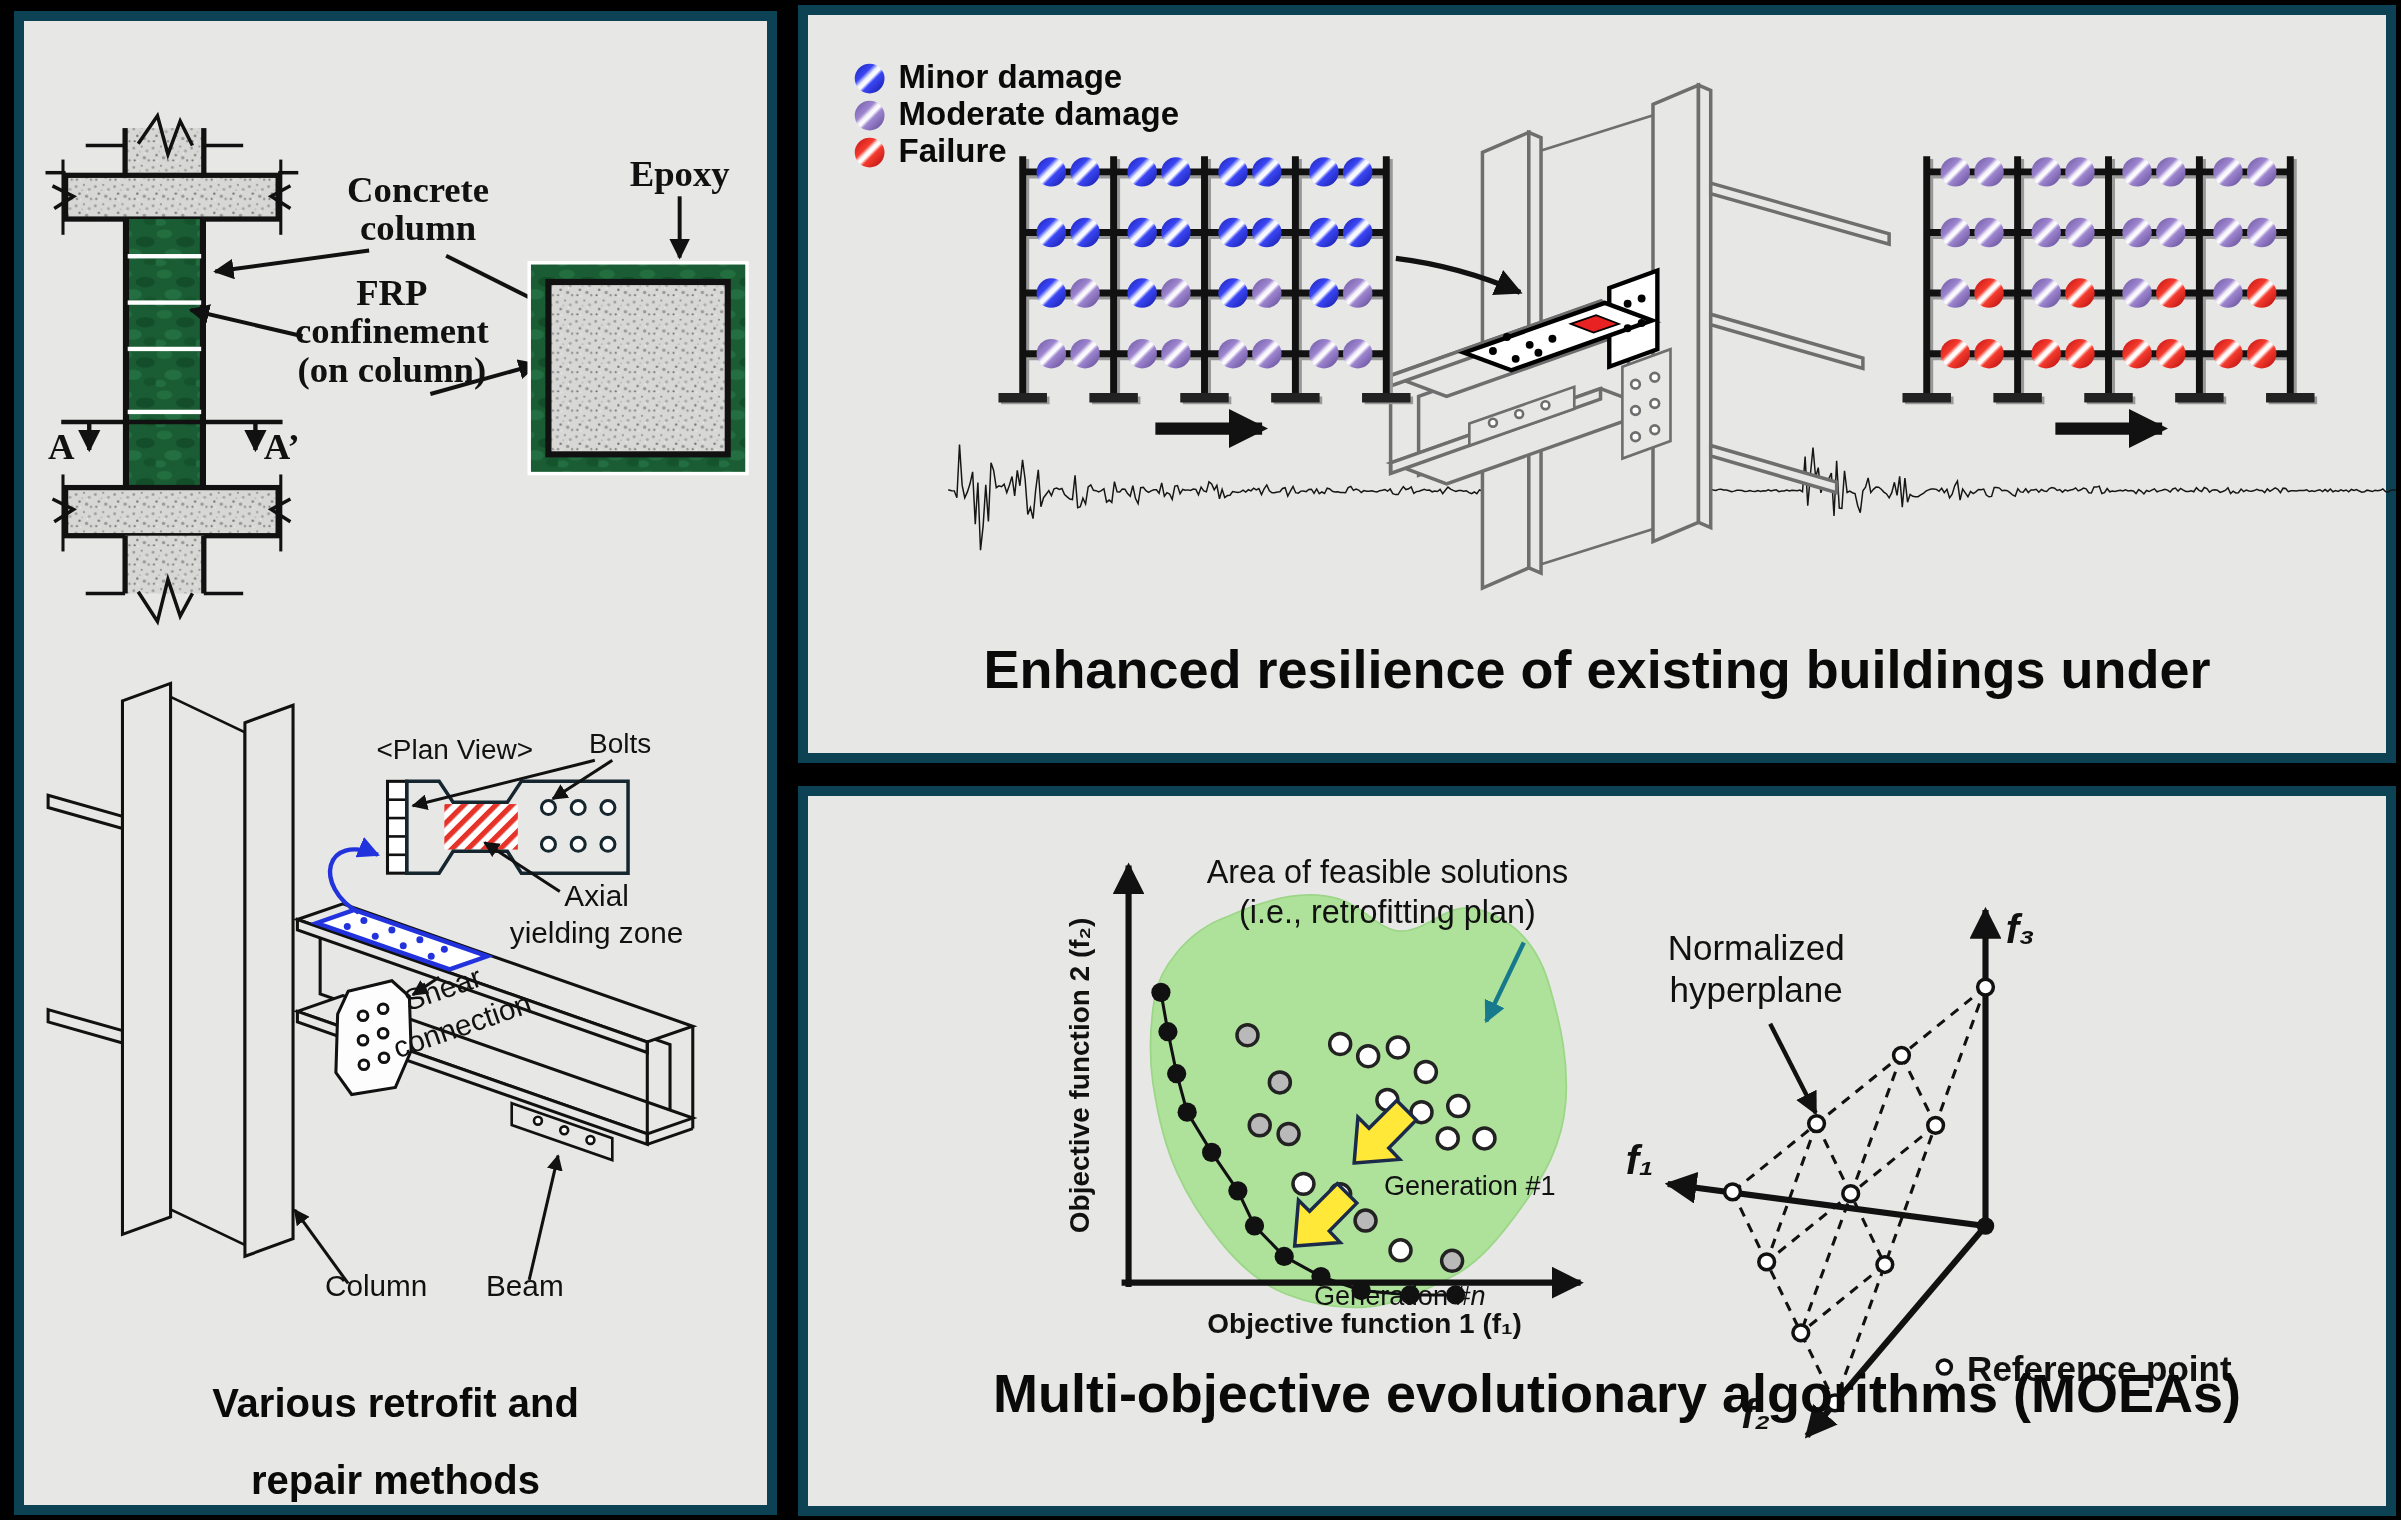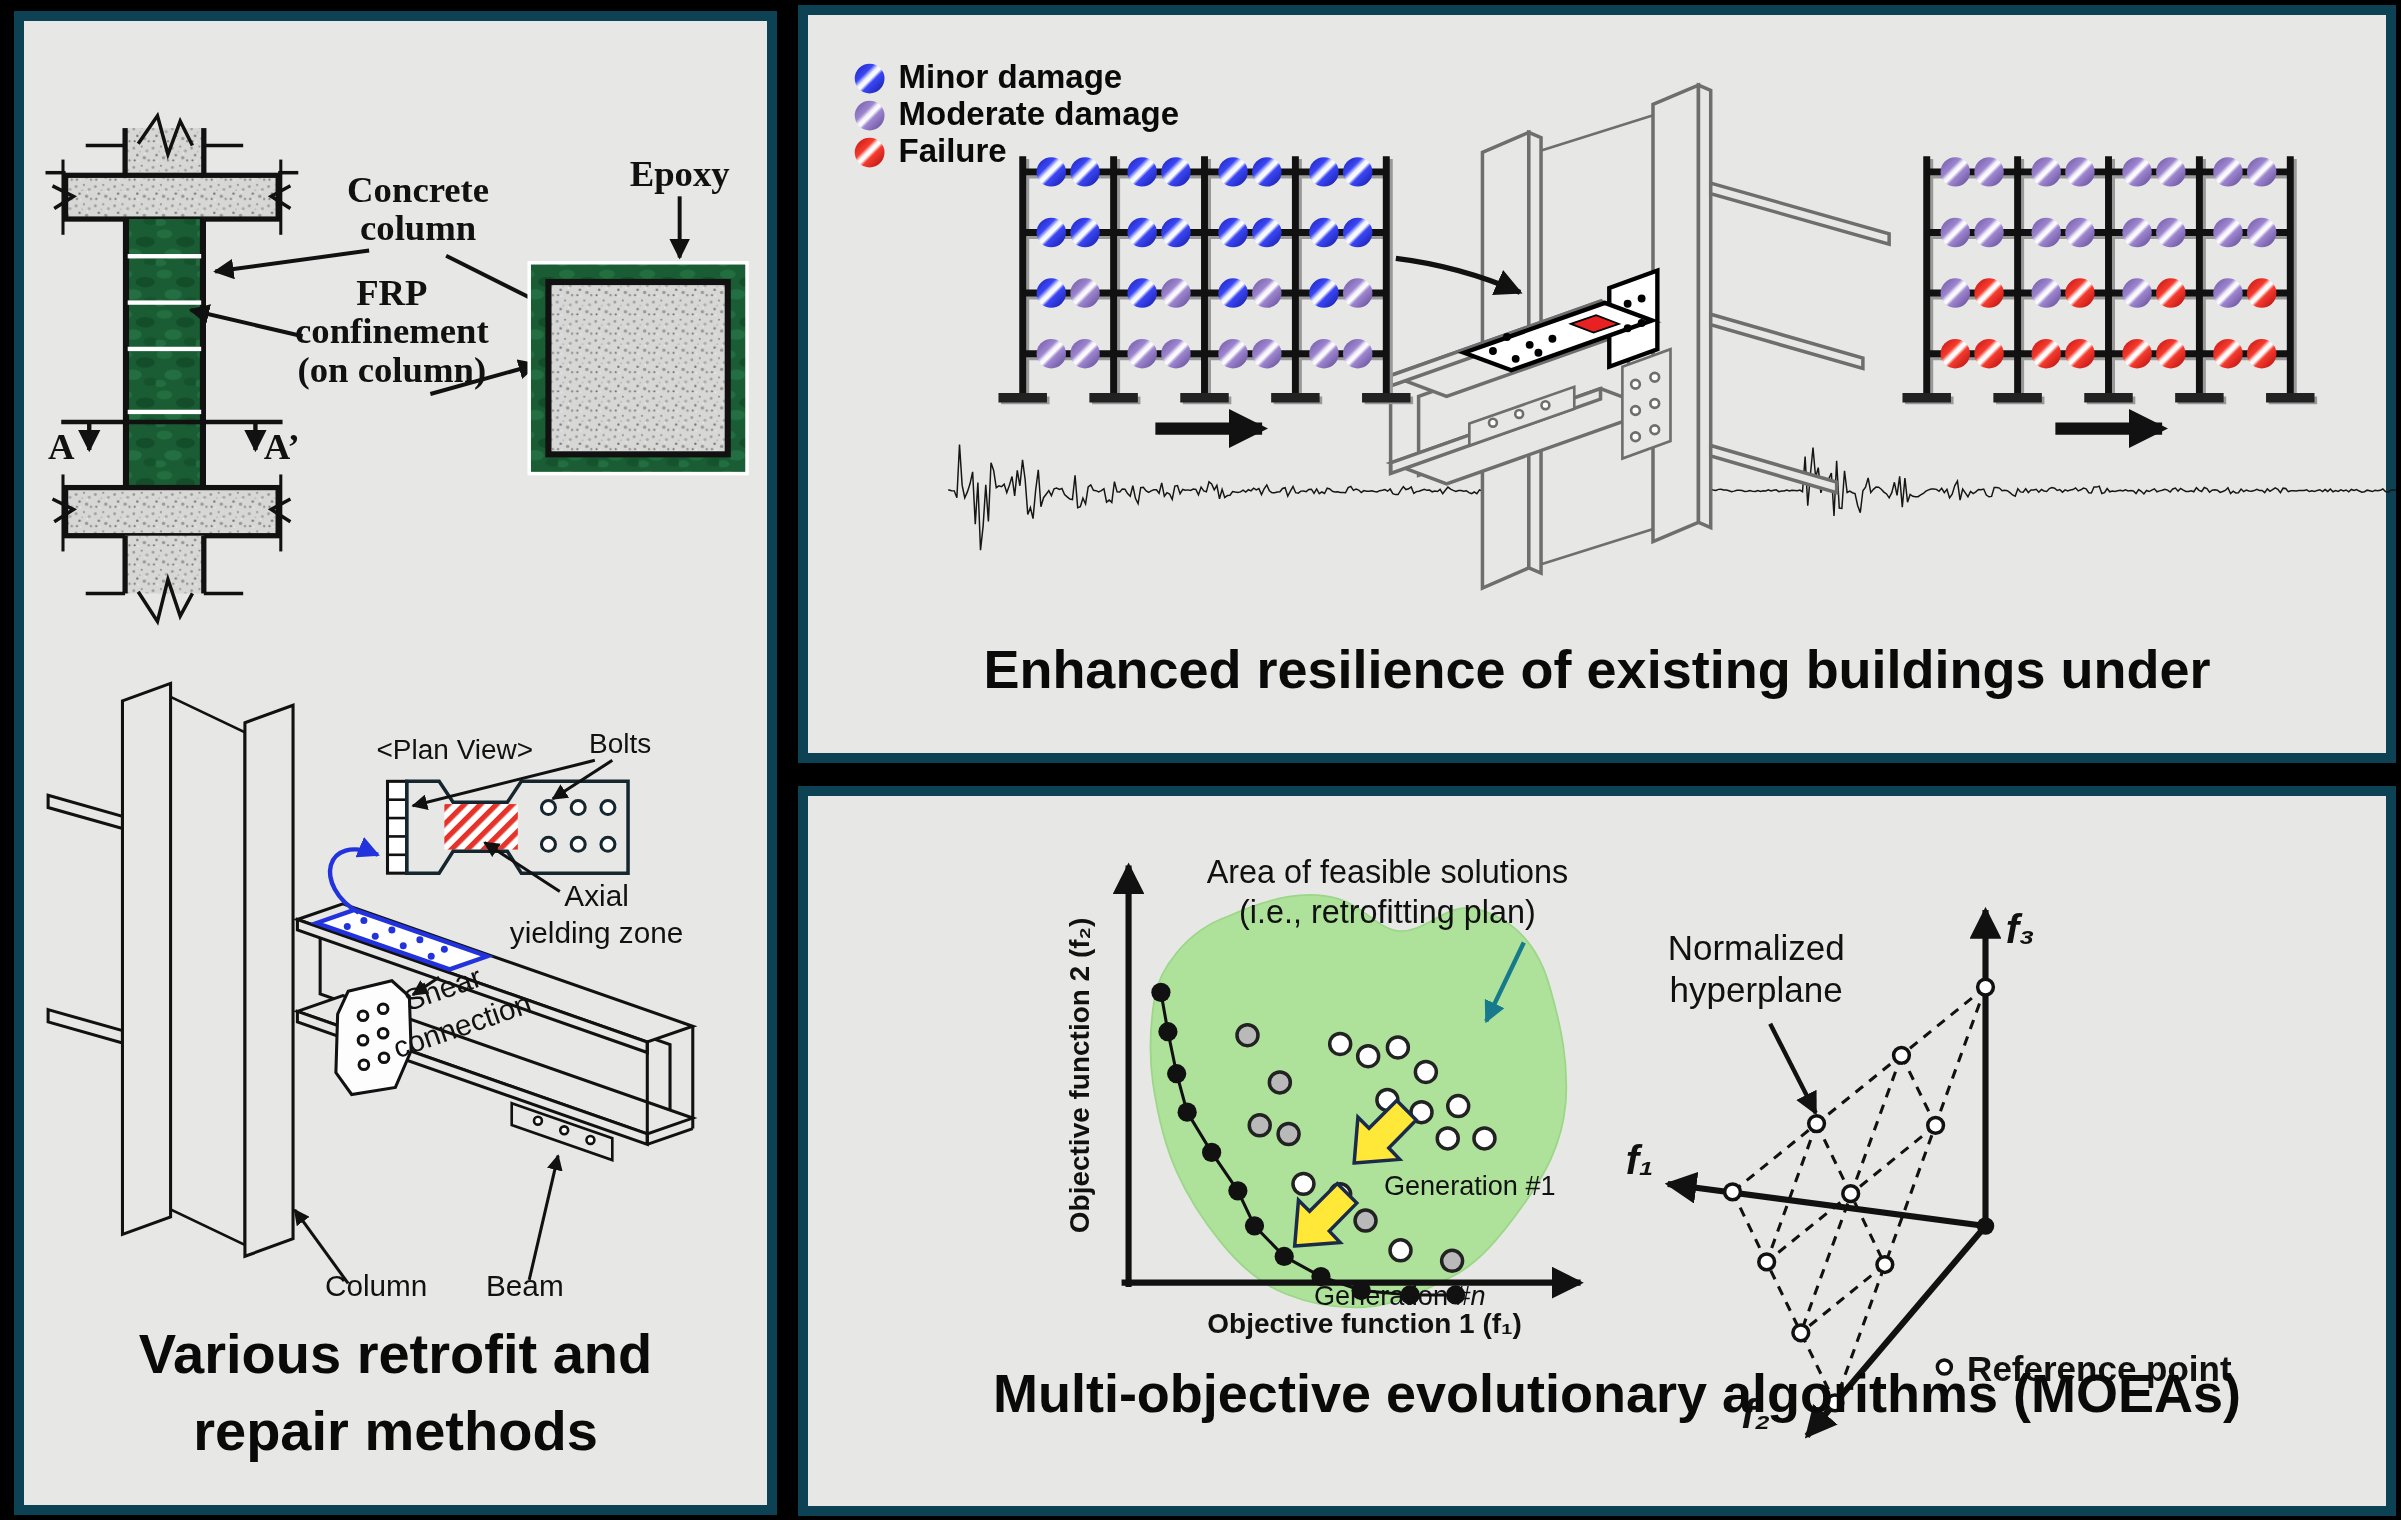--- a/index.html
+++ b/index.html
@@ -228,21 +228,21 @@
     <line x1="600" y1="238" x2="514" y2="182" stroke="#111" stroke-width="3.5" marker-end="url(#ah-k)"></line>
     <text class="t-sans mid" x="470" y="360" font-size="34" transform="rotate(-19 470 360)">Shear</text>
     <text class="t-sans mid" x="492" y="402" font-size="34" transform="rotate(-19 492 402)">connection</text>
     <line x1="462" y1="336" x2="432" y2="356" stroke="#111" stroke-width="3.5" marker-end="url(#ah-k)"></line>
     <text class="t-sans mid" x="390" y="700" font-size="34">Column</text>
     <line x1="358" y1="686" x2="297" y2="602" stroke="#111" stroke-width="3.5" marker-end="url(#ah-k)"></line>
     <text class="t-sans mid" x="560" y="700" font-size="34">Beam</text>
     <line x1="565" y1="682" x2="598" y2="540" stroke="#111" stroke-width="3.5" marker-end="url(#ah-k)"></line>
   </svg>
 
-  <div class="panel-title" style="top:1294px;font-size:56px;line-height:77px;">
+  <div class="panel-title" style="top:1344px;font-size:40px;line-height:77px;">
     <div>Various retrofit and</div>
     <div>repair methods</div>
   </div>
 </div>
 
 <div class="panel" style="left:798px;top:5.3px;width:1598px;height:758px;">
 
   <svg style="left:141px;top:382px;" width="1447" height="232" viewBox="0 0 1653 265">
     <path class="quake" fill="none" stroke="#161616" stroke-width="1.7" d="M0,107L0,106.2L3,107.1L6,107.2L9,115.1L12,54.3L15,100.7L18,115.1L21,108.4L24,99.2L27,85.5L30,145.2L33,97.6L36,174.9L39,147.2L42,100.4L45,142.2L48,75.0L51,83.9L54,103.6L57,101.5L60,102.5L63,99.5L66,109.3L69,100.8L72,90.8L75,113.0L78,83.7L81,101.4L84,71.8L87,94.5L90,134.1L93,126.3L96,138.9L99,106.3L102,83.1L105,125.4L108,115.0L111,111.0L114,107.0L117,112.7L120,104.8L123,104.0L126,105.5L129,104.5L132,111.3L135,114.1L138,116.6L141,117.1L144,89.4L147,126.4L150,125.2L153,115.6L156,122.2L159,102.8L162,100.3L165,106.6L168,107.0L171,108.4L174,107.0L177,104.8L180,120.0L183,117.7L186,120.4L189,96.7L192,108.3L195,108.5L198,105.0L201,105.4L204,110.3L207,113.4L210,101.4L213,115.7L216,121.7L219,103.5L222,103.1L225,107.0L228,109.0L231,107.3L234,106.0L237,106.0L240,110.0L243,98.1L246,113.4L249,109.3L252,110.8L255,117.0L258,101.7L261,101.2L264,110.5L267,105.6L270,106.6L273,106.1L276,106.7L279,105.2L282,105.5L285,111.7L288,102.9L291,107.3L294,108.3L297,96.9L300,99.3L303,106.0L306,100.9L309,116.3L312,105.4L315,114.8L318,112.6L321,112.2L324,107.9L327,108.6L330,109.0L333,108.4L336,106.4L339,108.6L342,105.9L345,107.2L348,104.1L351,106.0L354,104.5L357,111.5L360,104.8L363,100.4L366,107.1L369,109.5L372,109.4L375,108.5L378,108.3L381,104.5L384,103.6L387,113.2L390,107.6L393,102.1L396,109.3L399,109.8L402,107.5L405,107.4L408,108.1L411,105.6L414,105.3L417,110.1L420,105.0L423,110.5L426,108.5L429,110.2L432,104.2L435,105.0L438,107.6L441,108.4L444,108.3L447,109.0L450,109.1L453,109.4L456,103.5L459,102.1L462,106.6L465,105.1L468,106.3L471,109.0L474,106.9L477,107.7L480,107.6L483,107.0L486,107.9L489,108.5L492,107.0L495,106.6L498,105.7L501,107.6L504,105.1L507,110.4L510,111.5L513,111.5L516,106.7L519,102.4L522,105.7L525,104.9L528,102.8L531,110.2L534,108.1L537,107.6L540,106.5L543,105.5L546,106.6L549,106.3L552,108.3L555,107.4L558,107.9L561,105.5L564,110.5L567,106.6L570,102.9L573,105.3L576,106.7L579,107.9L582,106.8L585,106.7L588,107.5L591,107.0L594,109.3L597,110.3L600,108.5L603,110.4L606,106.1L609,107.3L612,107.9L615,106.9L618,106.9L621,105.0L624,105.9L627,104.4L630,108.7L633,110.8L636,108.7L639,108.4L642,107.9L645,107.3L648,107.0L651,105.7L654,108.6L657,107.0L660,108.6L663,104.7L666,107.5L669,104.4L672,104.3L675,108.8L678,105.8L681,106.6L684,105.7L687,106.5L690,107.1L693,106.7L696,108.0L699,106.4L702,107.7L705,108.2L708,108.5L711,105.5L714,105.7L717,104.7L720,108.7L723,108.7L726,104.2L729,106.4L732,106.8L735,104.5L738,107.7L741,107.5L744,108.5L747,106.7L750,106.8L753,106.5L756,106.3L759,106.5L762,108.2L765,106.5L768,107.4L771,108.2L774,104.5L777,104.8L780,105.0L783,107.3L786,105.4L789,106.8L792,106.8L795,107.4L798,106.0L801,106.7L804,106.1L807,106.3L810,107.5L813,106.5L816,106.3L819,107.3L822,106.0L825,106.0L828,106.7L831,107.7L834,105.0L837,104.9L840,107.7L843,106.3L846,107.9L849,105.9L852,107.7L855,107.0L858,107.0L861,107.3L864,106.6L867,105.6L870,105.5L873,106.3L876,106.7L879,105.5L882,105.4L885,106.2L888,106.3L891,107.1L894,108.2L897,107.5L900,106.5L903,106.4L906,106.9L909,107.8L912,107.6L915,106.9L918,107.8L921,108.0L924,106.8L927,108.0L930,107.0L933,107.4L936,105.9L939,107.4L942,106.6L945,106.1L948,108.2L951,107.5L954,107.4L957,106.3L960,107.4L963,106.6L966,106.7L969,107.1L972,106.3L975,108.2L978,67.9L981,124.1L984,88.9L987,57.7L990,92.0L993,80.6L996,109.5L999,98.9L1002,99.1L1005,93.5L1008,87.0L1011,136.0L1014,72.9L1017,126.9L1020,127.2L1023,84.2L1026,109.1L1029,107.5L1032,109.3L1035,110.2L1038,123.9L1041,132.1L1044,107.1L1047,102.9L1050,92.4L1053,109.2L1056,105.5L1059,102.9L1062,103.1L1065,105.3L1068,108.6L1071,110.7L1074,115.2L1077,109.3L1080,97.4L1083,112.3L1086,90.6L1089,125.9L1092,92.7L1095,120.1L1098,111.3L1101,113.4L1104,113.9L1107,113.9L1110,111.9L1113,110.2L1116,107.5L1119,106.1L1122,105.0L1125,105.0L1128,105.5L1131,107.7L1134,104.3L1137,109.2L1140,105.5L1143,115.2L1146,111.0L1149,101.1L1152,96.0L1155,117.7L1158,105.2L1161,109.5L1164,113.9L1167,107.8L1170,110.3L1173,108.4L1176,105.6L1179,105.8L1182,105.1L1185,112.0L1188,114.0L1191,113.5L1194,103.3L1197,103.3L1200,104.0L1203,107.1L1206,106.6L1209,107.1L1212,109.3L1215,111.9L1218,113.4L1221,104.8L1224,108.4L1227,108.8L1230,104.8L1233,109.1L1236,106.2L1239,106.3L1242,105.4L1245,108.8L1248,105.7L1251,107.3L1254,107.9L1257,104.6L1260,103.4L1263,104.2L1266,106.8L1269,105.8L1272,108.7L1275,106.1L1278,107.4L1281,106.3L1284,105.7L1287,103.8L1290,107.3L1293,106.0L1296,104.1L1299,104.9L1302,109.3L1305,109.6L1308,102.8L1311,102.9L1314,101.8L1317,110.2L1320,109.2L1323,104.5L1326,108.3L1329,107.4L1332,107.8L1335,107.1L1338,106.5L1341,107.2L1344,105.9L1347,107.3L1350,106.8L1353,107.4L1356,110.3L1359,105.7L1362,107.7L1365,110.7L1368,106.8L1371,108.0L1374,106.4L1377,104.9L1380,108.3L1383,107.2L1386,106.5L1389,105.3L1392,106.3L1395,108.6L1398,105.0L1401,104.0L1404,107.5L1407,104.5L1410,106.4L1413,107.9L1416,107.9L1419,107.1L1422,108.2L1425,103.6L1428,106.6L1431,107.9L1434,103.4L1437,104.6L1440,108.8L1443,106.5L1446,105.9L1449,106.4L1452,108.9L1455,108.0L1458,106.7L1461,103.7L1464,110.3L1467,107.5L1470,109.6L1473,109.3L1476,105.1L1479,108.0L1482,106.3L1485,107.4L1488,107.7L1491,106.9L1494,105.5L1497,106.8L1500,106.8L1503,109.3L1506,105.0L1509,107.7L1512,105.8L1515,103.9L1518,105.5L1521,109.2L1524,104.1L1527,104.5L1530,108.1L1533,107.0L1536,107.1L1539,107.4L1542,106.7L1545,106.9L1548,106.7L1551,106.1L1554,108.0L1557,107.1L1560,107.8L1563,106.7L1566,105.9L1569,108.0L1572,105.7L1575,107.9L1578,105.1L1581,108.2L1584,106.8L1587,107.8L1590,106.1L1593,107.4L1596,106.2L1599,108.4L1602,105.6L1605,106.8L1608,105.7L1611,107.4L1614,108.8L1617,108.2L1620,106.4L1623,107.0L1626,108.0L1629,106.6L1632,107.2L1635,106.6L1638,105.1L1641,107.9L1644,108.7L1647,106.5L1650,106.1L1653,106.2"></path>
   </svg>

